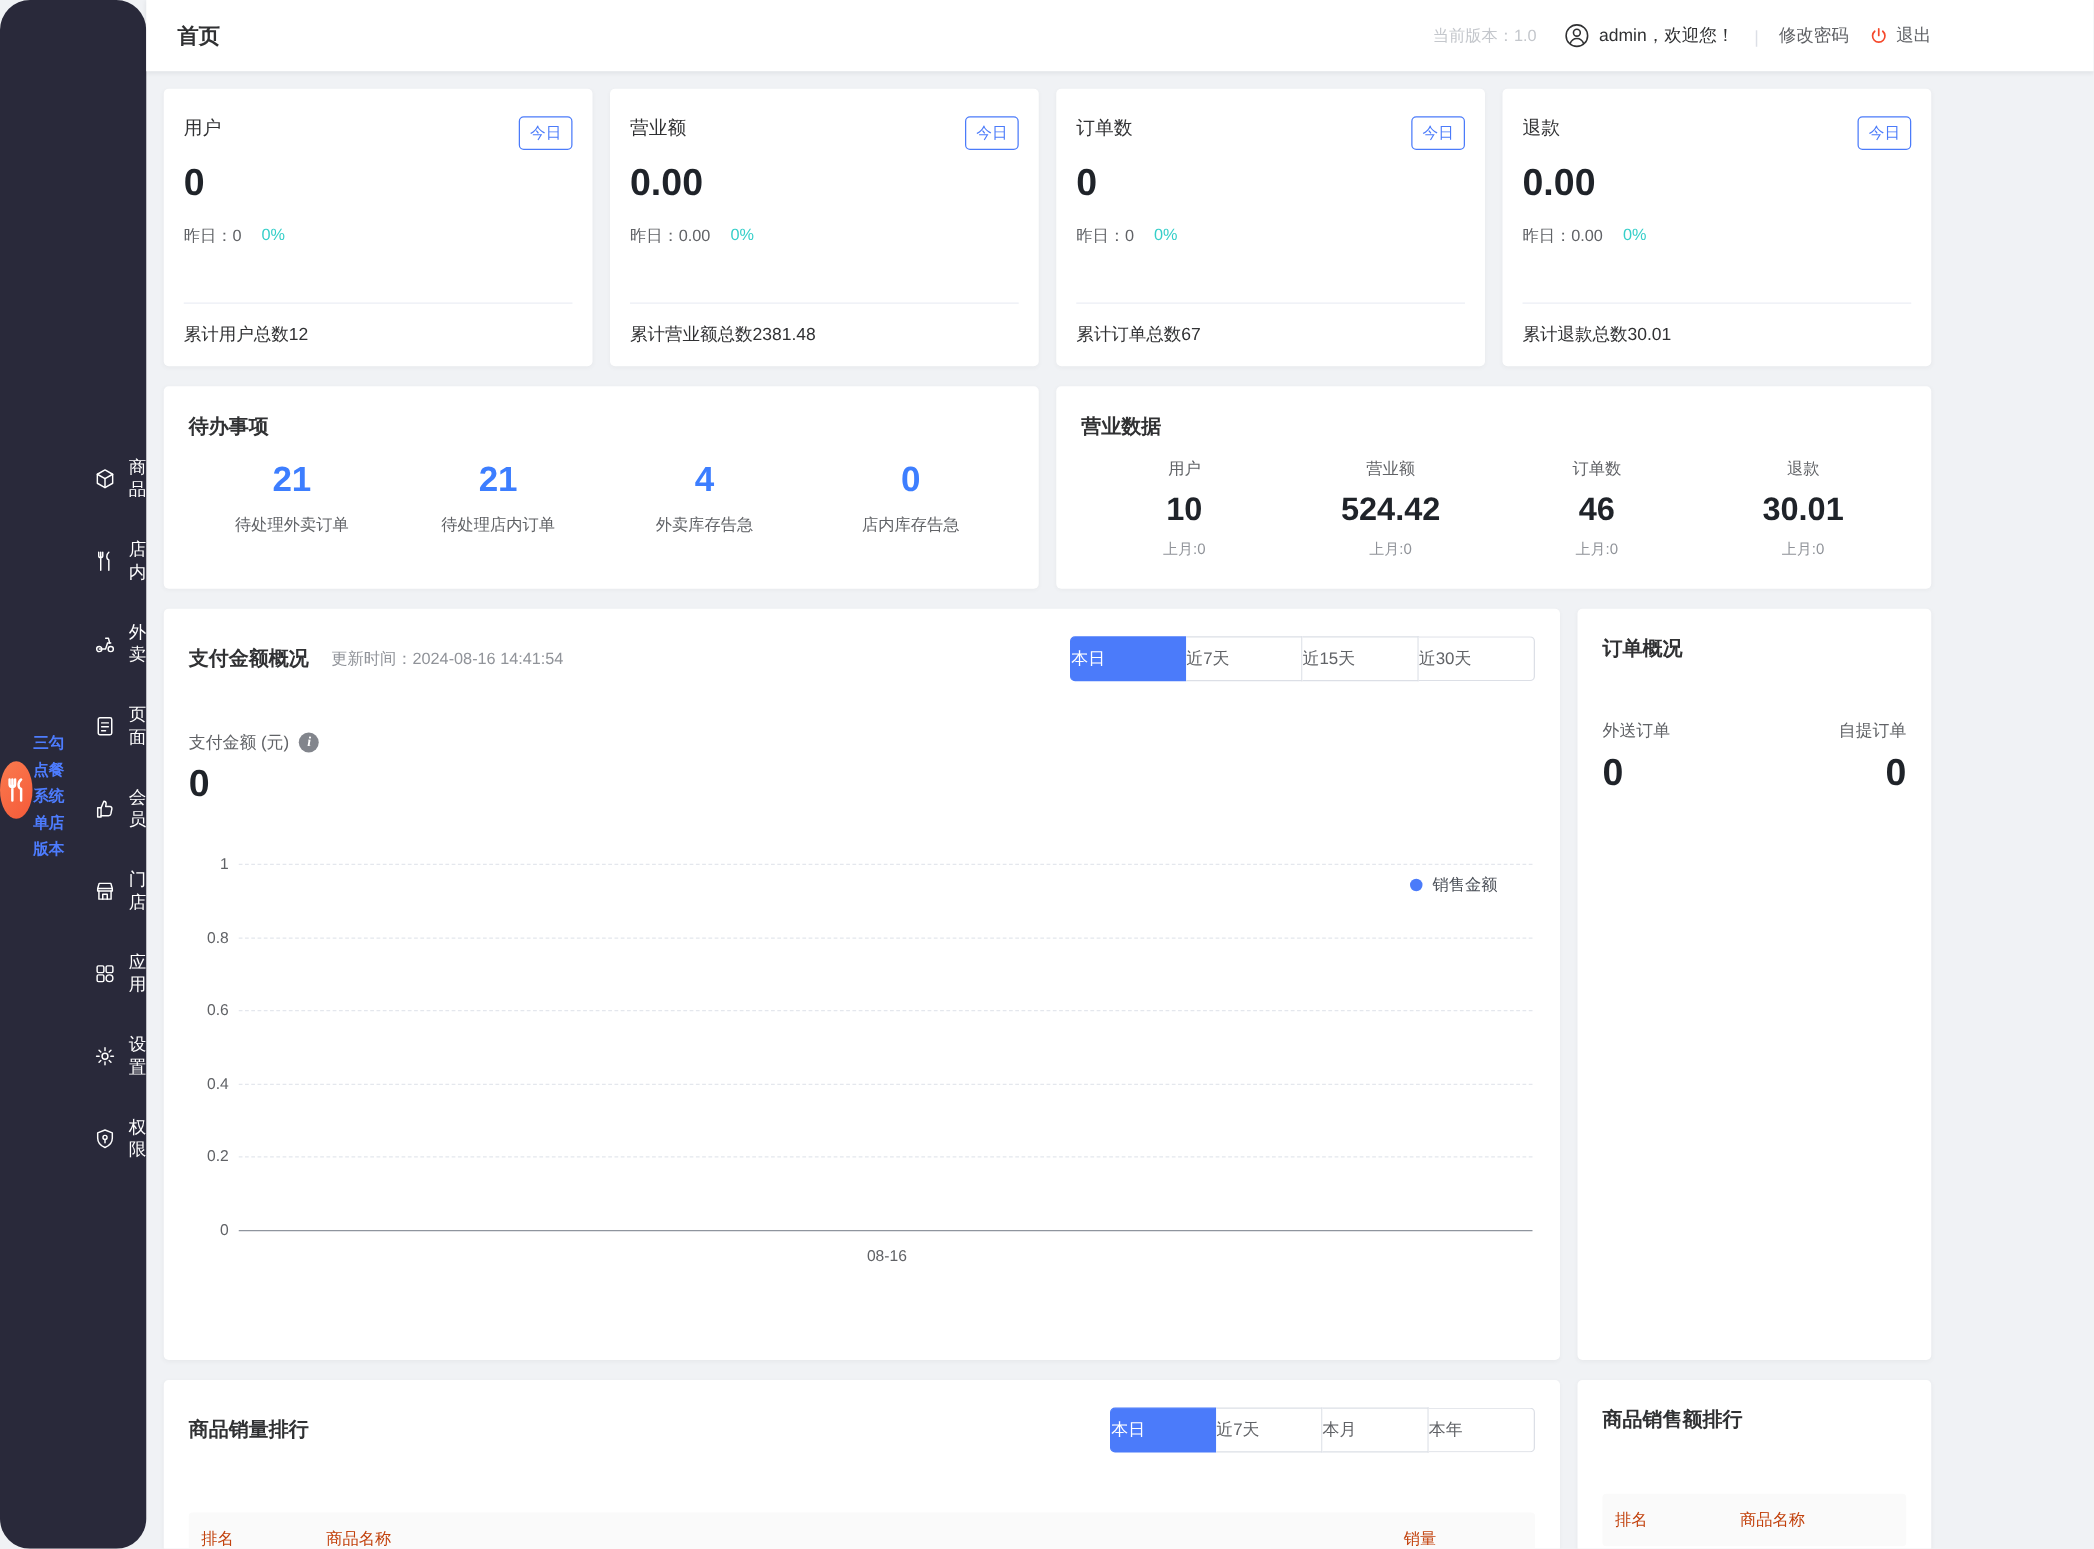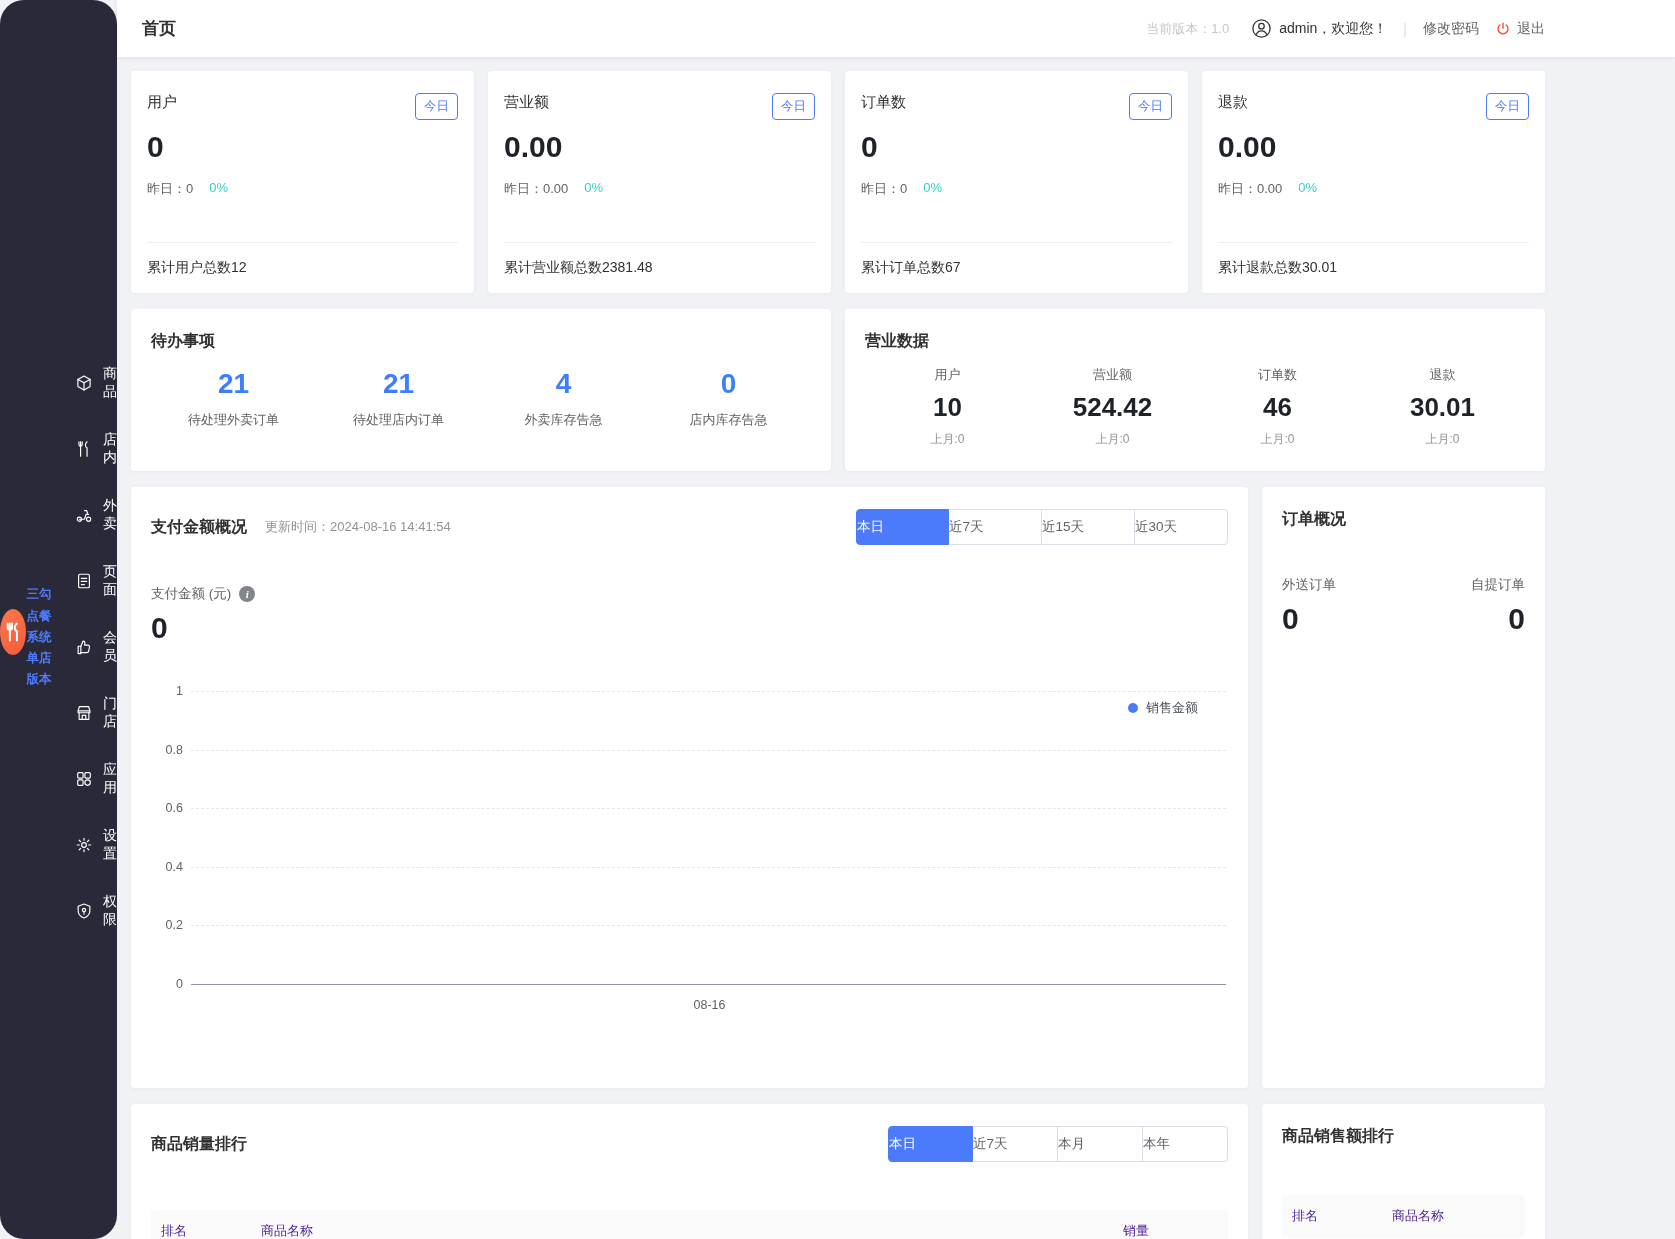--- a/index.html
+++ b/index.html
@@ -85,21 +85,21 @@
 
   
   .order-card { width:283px; flex:none; padding:22px 20px 0; }
   .order-labels { margin-top:46px; display:flex; justify-content:space-between; font-size:13.5px; color:#606266; white-space:nowrap; overflow:hidden; }
   .order-values { margin-top:8px; display:flex; justify-content:space-between; font-size:30px; font-weight:bold; color:#1f2329; }
 
   
   .rank-row { margin-bottom:0; }
   .rank-card { flex:1; min-height:240px; padding:22px 20px 0; }
   .amount-rank-card { width:283px; flex:none; padding:22px 20px 0; }
-  .table-head { margin-top:48px; display:flex; background:#fafafa; border-radius:3px; padding:12px 10px; font-size:13px; color:#4c1d95;align-items:flex-end; }
+  .table-head { margin-top:48px; display:flex; background:#fafafa; border-radius:3px; padding:12px 10px; font-size:13px; color:#c2410c;align-items:flex-end; }
   .th-c1 { flex:0 0 100px; }
   .th-c2 { flex:1; }
   .th-c3 { flex:0 0 95px; }
   .amount-rank-card .th-c1 { flex:0 0 100px; }
 </style>
 </head>
 <body>
 
 <div class="app">
 

